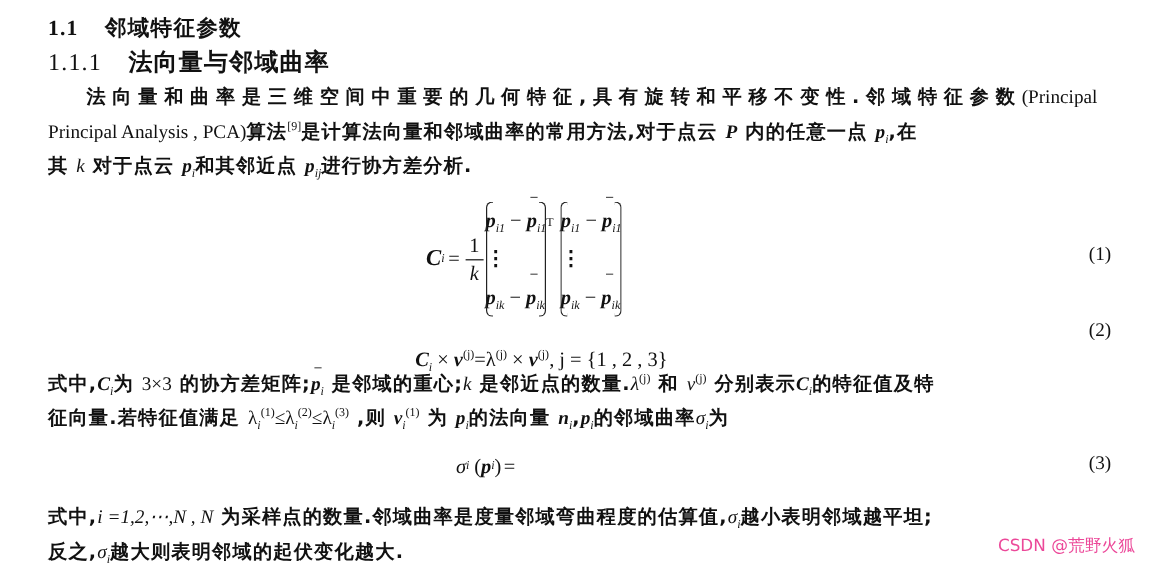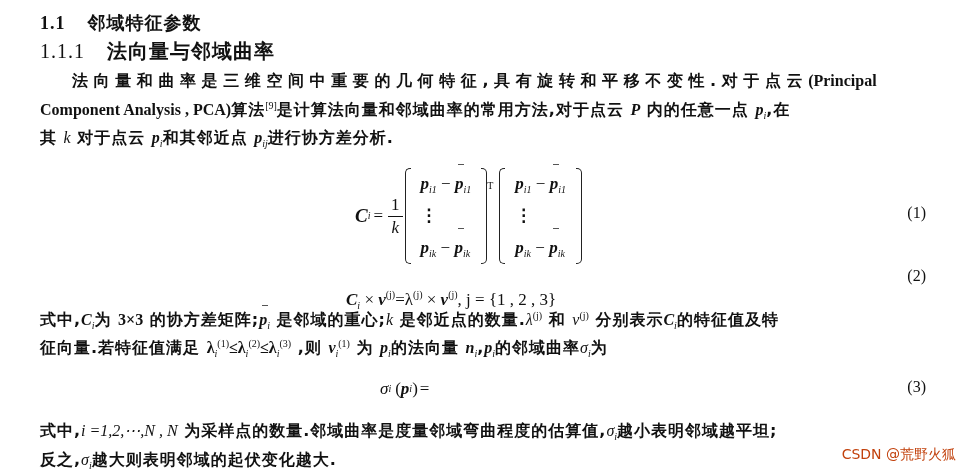--- a/index.html
+++ b/index.html
@@ -3,59 +3,59 @@
 <meta charset="utf-8">
 <style>
   html, body { margin: 0; padding: 0; background: #ffffff; }
   body {
     width: 964px; height: 475px; position: relative; overflow: hidden;
     color: #111; font-family: "Liberation Serif", "DejaVu Serif", serif;
   }
   .ln { position: absolute; white-space: nowrap; font-size: 17px; line-height: 22px; }
   .cn { font-family: "DejaVu Sans", "Liberation Sans", sans-serif; font-weight: bold; letter-spacing: 1px; font-size: 16px; }
   .cn-wide { letter-spacing: 5.6px; }
-  .rm { font-family: "Liberation Serif", serif; font-weight: bold; letter-spacing: 0; }
+  .rm { font-family: "Liberation Serif", serif; font-weight: normal; letter-spacing: 0; }
   .it { font-style: italic; font-family: "Liberation Serif", serif; font-weight: normal; letter-spacing: 0; }
   .bi { font-style: italic; font-weight: bold; font-family: "Liberation Serif", serif; letter-spacing: 0; }
   sub, sup { font-size: 10px; line-height: 0; font-family: "Liberation Serif", serif; font-weight: normal; letter-spacing: 0; }
   sub { font-style: italic; }
   .h1 { left: 40px; top: 12px; font-size: 18px; }
   .h1 .num { font-family: "Liberation Serif", serif; font-weight: bold; margin-right: 22px; }
   .h2 { left: 40px; top: 40px; font-size: 20px; }
   .h2 .num { font-family: "Liberation Serif", serif; font-weight: normal; margin-right: 22px; }
   .eq-no { position: absolute; right: 38px; font-size: 16px; font-family: "Liberation Serif", serif; }
   .ov { position: relative; display: inline-block; }
   .ov::before { content: ""; position: absolute; left: 40%; top: -4px; width: 6px; border-top: 1px solid #555; }
   .frac { display: inline-flex; flex-direction: column; align-items: center; vertical-align: middle; margin: 0 2px; }
   .frac .num-row { border-bottom: 1px solid #111; padding: 0 3px; text-align: center; }
   .frac .den-row { padding: 0 3px; text-align: center; }
-  .matrix { display: inline-block; position: relative; vertical-align: middle; padding: 0 16px; height: 96px; }
+  .matrix { display: inline-block; position: relative; vertical-align: middle; padding: 0 0; height: 96px; }
   .matrix::before, .matrix::after {
     content: ""; position: absolute; top: 0; bottom: 0; width: 5px; border: 1.3px solid #222;
   }
   .matrix::before { left: 0; border-right: none; border-radius: 5px 0 0 5px; }
   .matrix::after { right: 0; border-left: none; border-radius: 0 5px 5px 0; }
   .mrow { height: 32px; line-height: 32px; font-size: 17px; }
-  .watermark { position: absolute; right: 8px; top: 446px; font-family: "DejaVu Sans", sans-serif; font-size: 14px; color: #c2410c; }
+  .watermark { position: absolute; right: 18px; top: 446px; font-family: "DejaVu Sans", sans-serif; font-size: 14px; color: #ec4899; }
 </style>
 </head>
 <body>
 
 <div class="ln h1 cn">
   <span class="num">1.1</span><span>邻域特征参数</span>
 </div>
 <div class="ln h2 cn">
   <span class="num">1.1.1</span><span>法向量与邻域曲率</span>
 </div>
 
 <div class="ln cn cn-wide" style="left:72px; top:70px;">
-  <span>法向量和曲率是三维空间中重要的几何特征,具有旋转和平移不变性.对于点云</span><span class="rm">(Principal</span>
+  <span>法向量和曲率是三维空间中重要的几何特征,具有旋转和平移不变性.邻域特征参数</span><span class="rm">(Principal</span>
 </div>
 <div class="ln cn" style="left:40px; top:99px;">
-  <span class="rm">Component Analysis , PCA)</span><span>算法</span><sup>[9]</sup><span>是计算法向量和邻域曲率的常用方法,对于点云</span>
+  <span class="rm">Principal Analysis , PCA)</span><span>算法</span><sup>[9]</sup><span>是计算法向量和邻域曲率的常用方法,对于点云</span>
   <span class="bi">P</span>
   <span>内的任意一点</span>
   <span class="bi">p</span><sub>i</sub><span>,在</span>
 </div>
 <div class="ln cn" style="left:40px; top:127px;">
   <span>其</span>
   <span class="it">k</span>
   <span>对于点云</span>
   <span class="bi">p</span><sub>i</sub><span>和其邻近点</span>
   <span class="bi">p</span><sub>ij</sub><span>进行协方差分析.</span>

